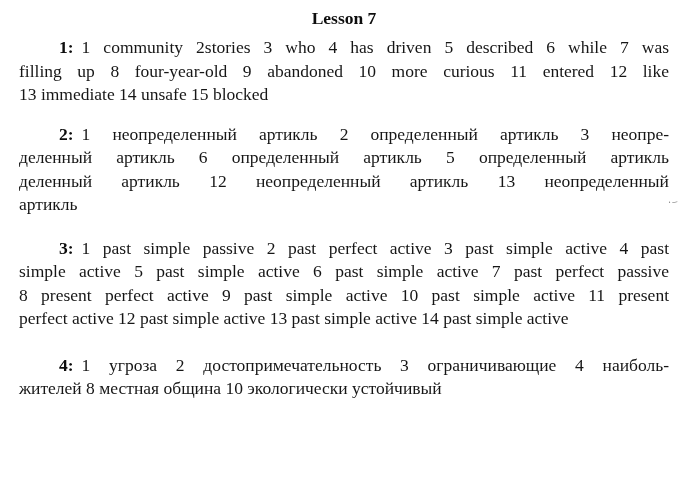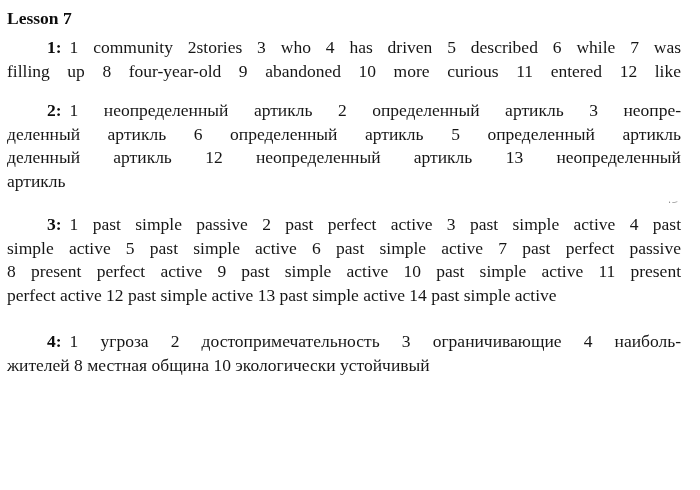--- a/index.html
+++ b/index.html
@@ -17,25 +17,25 @@
     font-size: 17.5px;
     line-height: 23.5px;
     padding: 6px 19px 0 7px;
     box-sizing: border-box;
     overflow: hidden;
   }
   .page-title {
     font-size: 17.5px;
     line-height: 24px;
     font-weight: 700;
-    text-align: left;
+    text-align: center;
     margin: 0;
     color: #0d0d0d;
   }
-  .section { margin: 0; }
+  .section { margin: 12px; }
   .section-1 { margin-top: 6px; }
   .section-2 { margin-top: 16px; }
   .section-3 { margin-top: 20px; }
   .section-4 { margin-top: 23px; }
   .tline {
     text-align: justify;
     text-align-last: justify;
     -moz-text-align-last: justify;
   }
   .tline.first {
@@ -65,20 +65,21 @@
 </head>
 <body>
 
 <div class="page">
 
   <h1 class="page-title">Lesson 7</h1>
 
   <div class="section section-1">
     <div class="tline first"><span class="sec-num">1:</span><span>1 community 2stories 3 who 4 has driven 5 described 6 while 7 was</span></div>
     <div class="tline">filling up 8 four-year-old 9 abandoned 10 more curious 11 entered 12 like</div>
+    <div class="tline last">13 immediate 14 unsafe 15 blocked</div>
   </div>
 
   <div class="section section-2">
     <div class="tline first"><span class="sec-num">2:</span><span>1 неопределенный артикль 2 определенный артикль 3 неопре-</span></div>
     <div class="tline">деленный артикль 6 определенный артикль 5 определенный артикль</div>
     <div class="tline">деленный артикль 12 неопределенный артикль 13 неопределенный</div>
     <div class="tline last">артикль</div>
   </div>
 
   <div class="section section-3">

